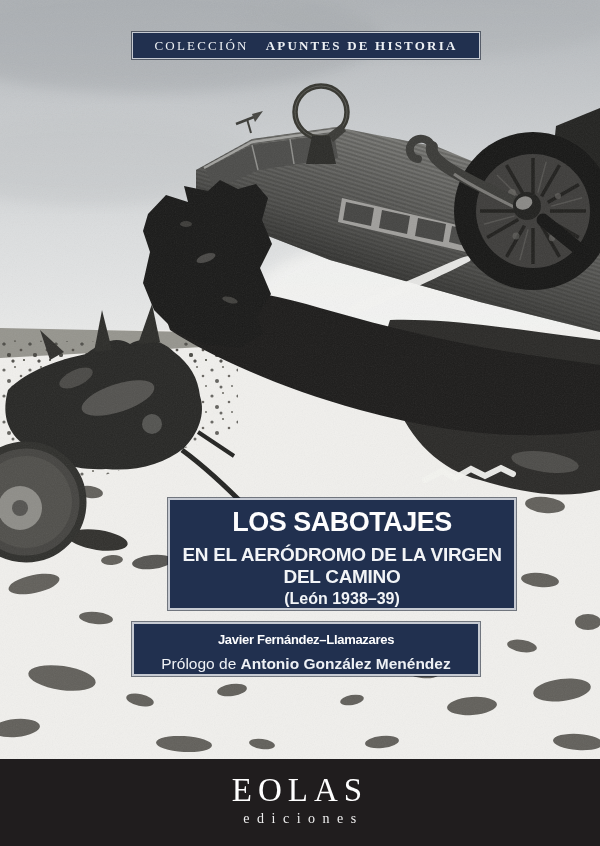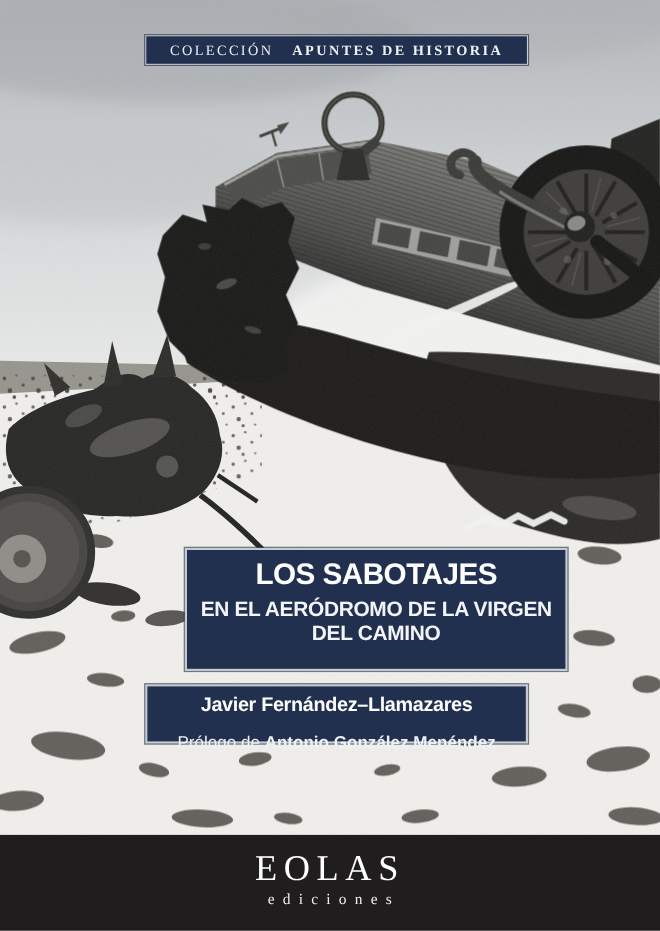--- a/index.html
+++ b/index.html
@@ -34,22 +34,22 @@
     white-space:nowrap;
   }
   .collection-banner .bold{font-weight:700;margin-left:17px;}
 
   .title-box{left:132px;top:498px;width:348px;height:112px;padding-top:7px;margin-left:36px;}
   .title-line{font-size:27px;line-height:31px;font-weight:700;letter-spacing:-0.5px;color:#fdfdfe;}
   .title-sub{font-size:19px;font-weight:700;letter-spacing:-0.3px;margin-top:6px;color:#f2f4f7;}
   .title-detail{font-size:16px;font-weight:700;margin-top:2px;color:#f2f4f7;}
 
   .author-box{left:132px;top:622px;width:348px;height:54px;padding-top:3px;}
-  .author-name{font-size:18px;line-height:26px;font-weight:700;letter-spacing:-0.3px;color:#fdfdfe;}
-  .prologue{font-size:15.5px;line-height:19px;margin-top:13px;color:#eef1f5;font-weight:400;}
+  .author-name{font-size:13px;line-height:26px;font-weight:700;letter-spacing:-0.3px;color:#fdfdfe;}
+  .prologue{font-size:15.5px;line-height:19px;margin-top:1px;color:#eef1f5;font-weight:400;}
   .prologue .bold{font-weight:700;}
 
   .publisher-band{
     position:absolute;left:0;top:759px;width:600px;height:87px;
     background:#201d1e;color:#ffffff;text-align:center;
   }
   .publisher-name{
     font-family:"Liberation Serif",serif;
     font-size:33px;letter-spacing:6px;padding-left:0;
     margin-top:13px;font-weight:400;
@@ -259,20 +259,21 @@
   </svg>
 
   <div class="plaque collection-banner">
     <span>COLECCIÓN</span>
     <span class="bold">APUNTES DE HISTORIA</span>
   </div>
 
   <div class="plaque title-box">
     <div class="title-line">LOS SABOTAJES</div>
     <div class="title-sub">EN EL AERÓDROMO DE LA VIRGEN DEL CAMINO</div>
+    <div class="title-detail">(León 1938–39)</div>
   </div>
 
   <div class="plaque author-box">
     <div class="author-name">Javier Fernández–Llamazares</div>
     <div class="prologue">
       <span>Prólogo de</span>
       <span class="bold">Antonio González Menéndez</span>
     </div>
   </div>
 

